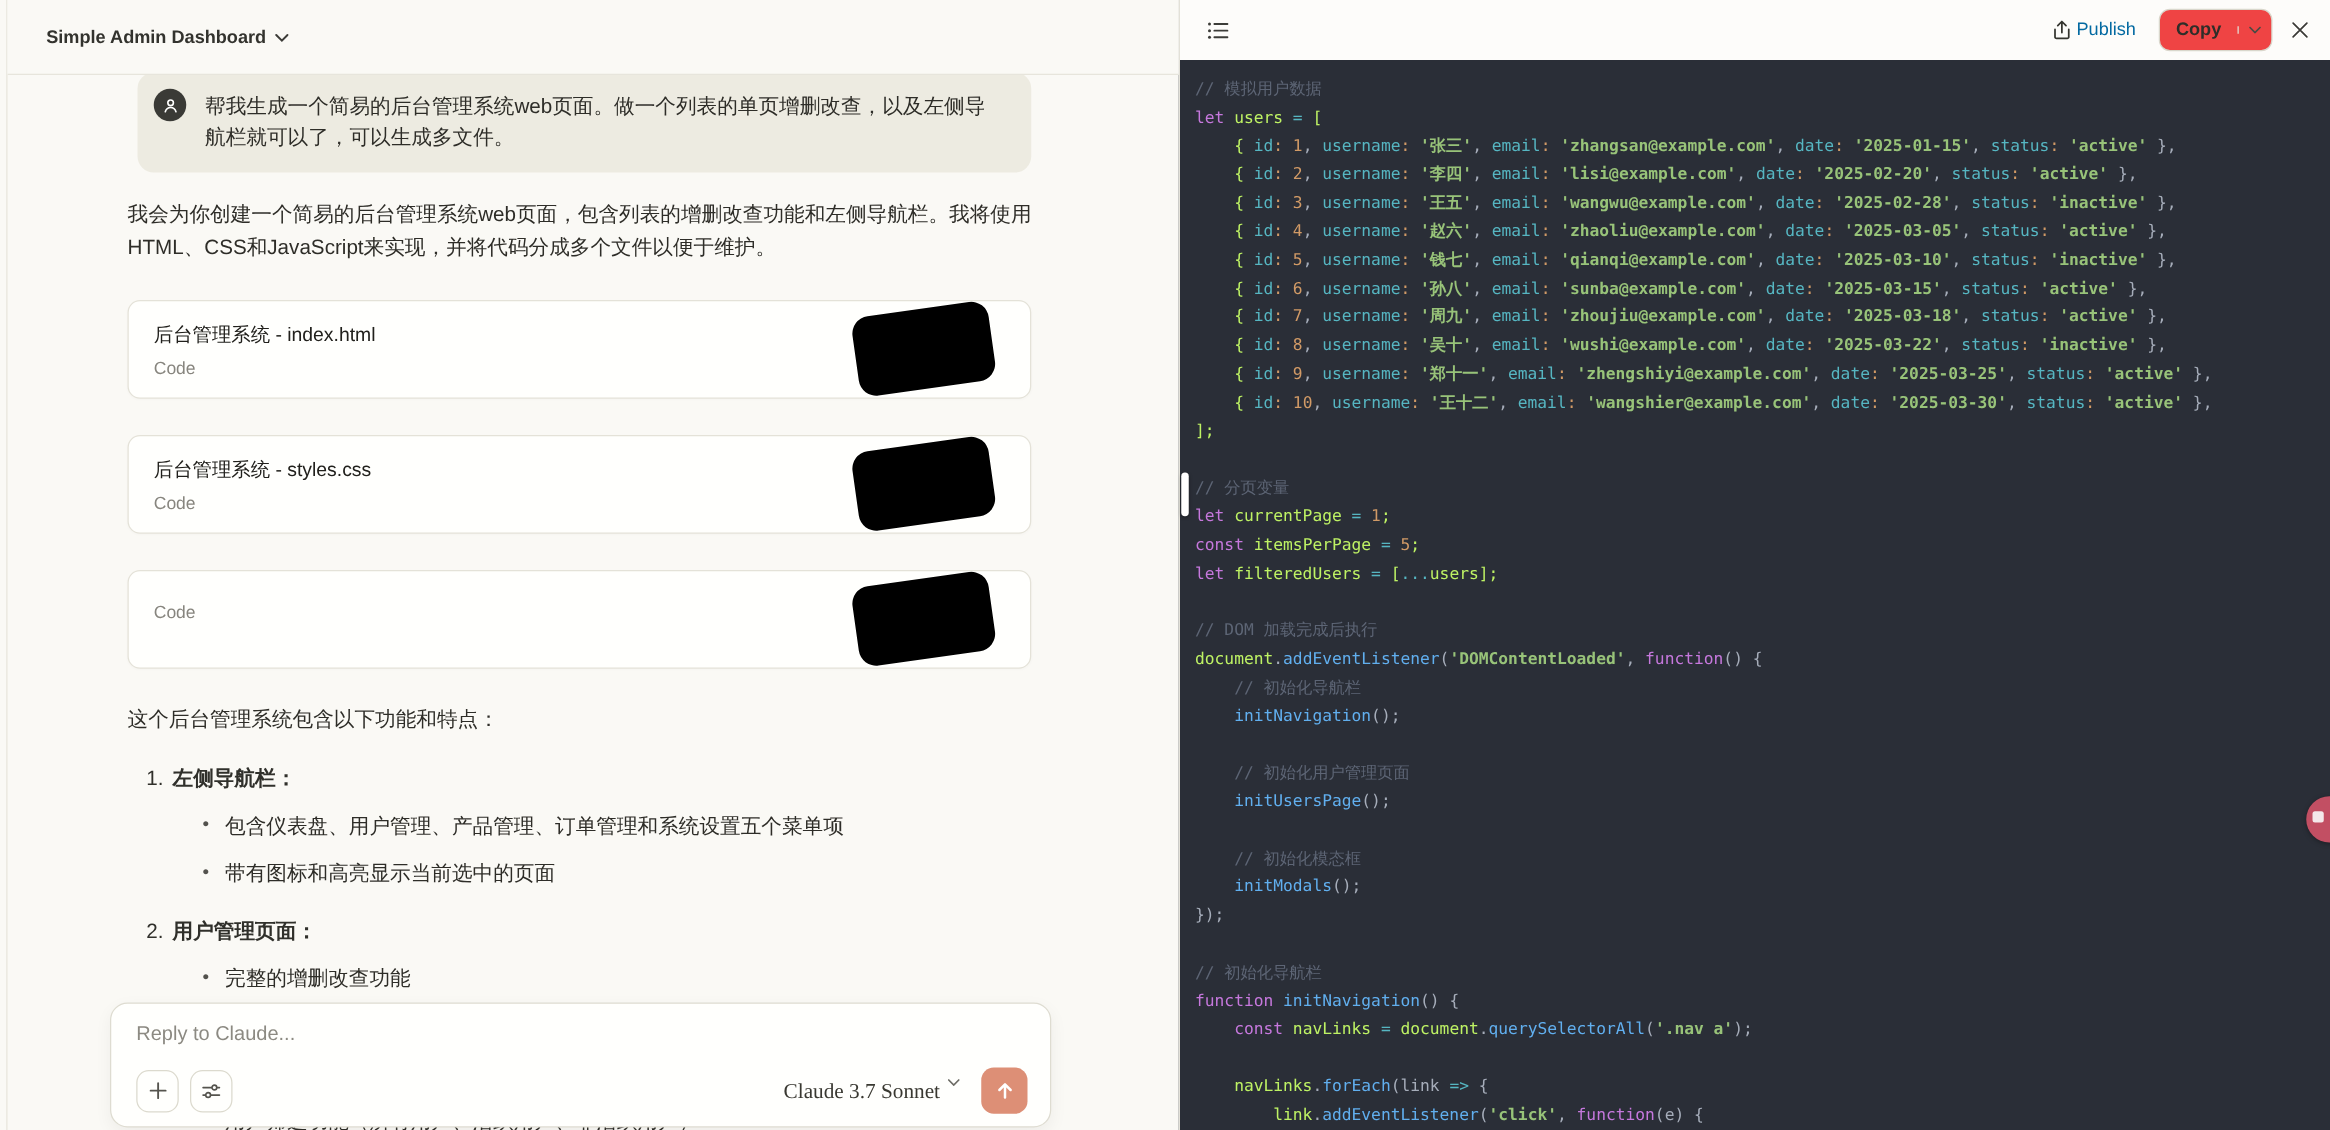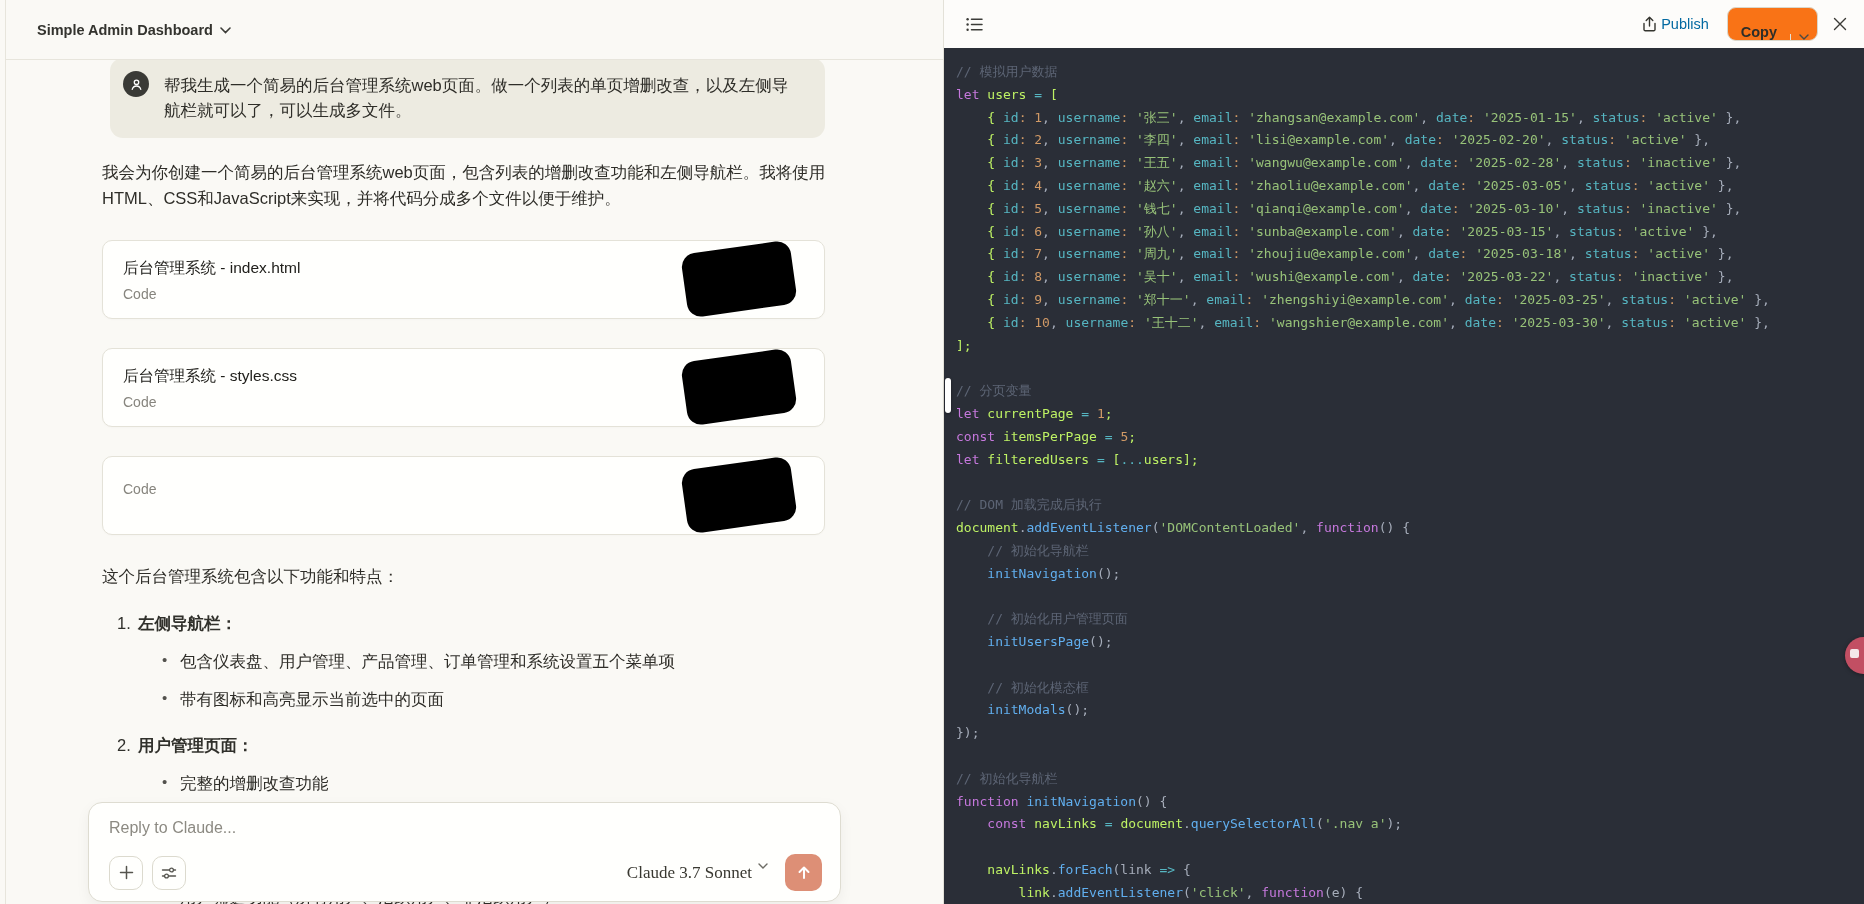--- a/index.html
+++ b/index.html
@@ -57,36 +57,36 @@
               display:flex; align-items:center; justify-content:center; cursor:pointer; }
 
   
   .artifact-panel { position:relative; flex:1; height:904px; background:#2a2e37; border-left:1px solid #e3e1d8; }
   .artifact-header { position:absolute; top:0; left:0; right:0; height:48px; background:#fdfcfa;
                      display:flex; align-items:center; padding:0 17px 0 22px; }
   .toc-btn { background:none; border:none; cursor:pointer; color:#3c3c38; display:flex; }
   .header-right { margin-left:auto; display:flex; align-items:center; }
   .publish-btn { display:flex; align-items:flex-start; gap:4px; background:none; border:none; cursor:pointer;
                  font-size:14.5px; color:#0369a1; }
-  .copy-split { display:flex; align-items:flex-end; height:34px; border:1px solid #d9d7cc; border-radius:9px;
-                margin-left:18px; background:#f97316; overflow:hidden; }
+  .copy-split { display:flex; align-items:center; height:34px; border:1px solid #d9d7cc; border-radius:9px;
+                margin-left:18px; background:#ef4444; overflow:hidden; }
   .copy-main { display:flex; align-items:center; padding:0 13px; font-size:14.5px; font-weight:700; color:#2e2e29;
                background:none; border:none; cursor:pointer; }
   .copy-caret { display:flex; align-items:center; justify-content:center; width:27px; border:none; background:none;
                 border-left:1px solid #e2e0d6; cursor:pointer; color:#4a4a44; }
   .close-btn { background:none; border:none; cursor:pointer; margin-left:15px; color:#3a3a36; display:flex; }
 
   .code-area { position:absolute; top:48px; left:0; right:0; bottom:0; overflow:hidden;
                padding:13px 0 0 12px; }
   .code-line { font-family:"DejaVu Sans Mono","Liberation Mono",monospace; font-size:13px; line-height:22.8px;
                white-space:pre; color:#d7dae0; }
   .tok-cm  { color:#5d6575; }
   .tok-kw  { color:#c678dd; }
   .tok-fn  { color:#61afef; }
-  .tok-str { color:#98c379; }
+  .tok-str { color:#98c379;font-weight:bold; }
   .tok-num { color:#d19a66; }
   .tok-key { color:#56b6c2; }
   .tok-op  { color:#56b6c2; }
   .tok-cl  { color:#d19a66; }
   .tok-pn  { color:#a6adba; }
   .tok-pl  { color:#bef264; }
 
   .resize-pill { position:absolute; left:1px; top:378px; width:6px; height:35px; border-radius:3px;
                  background:#ffffff; box-shadow:0 1px 3px rgba(0,0,0,0.4); cursor:col-resize; }
   .pink-badge { position:absolute; right:-18px; top:637px; width:37px; height:37px; border-radius:50%;

